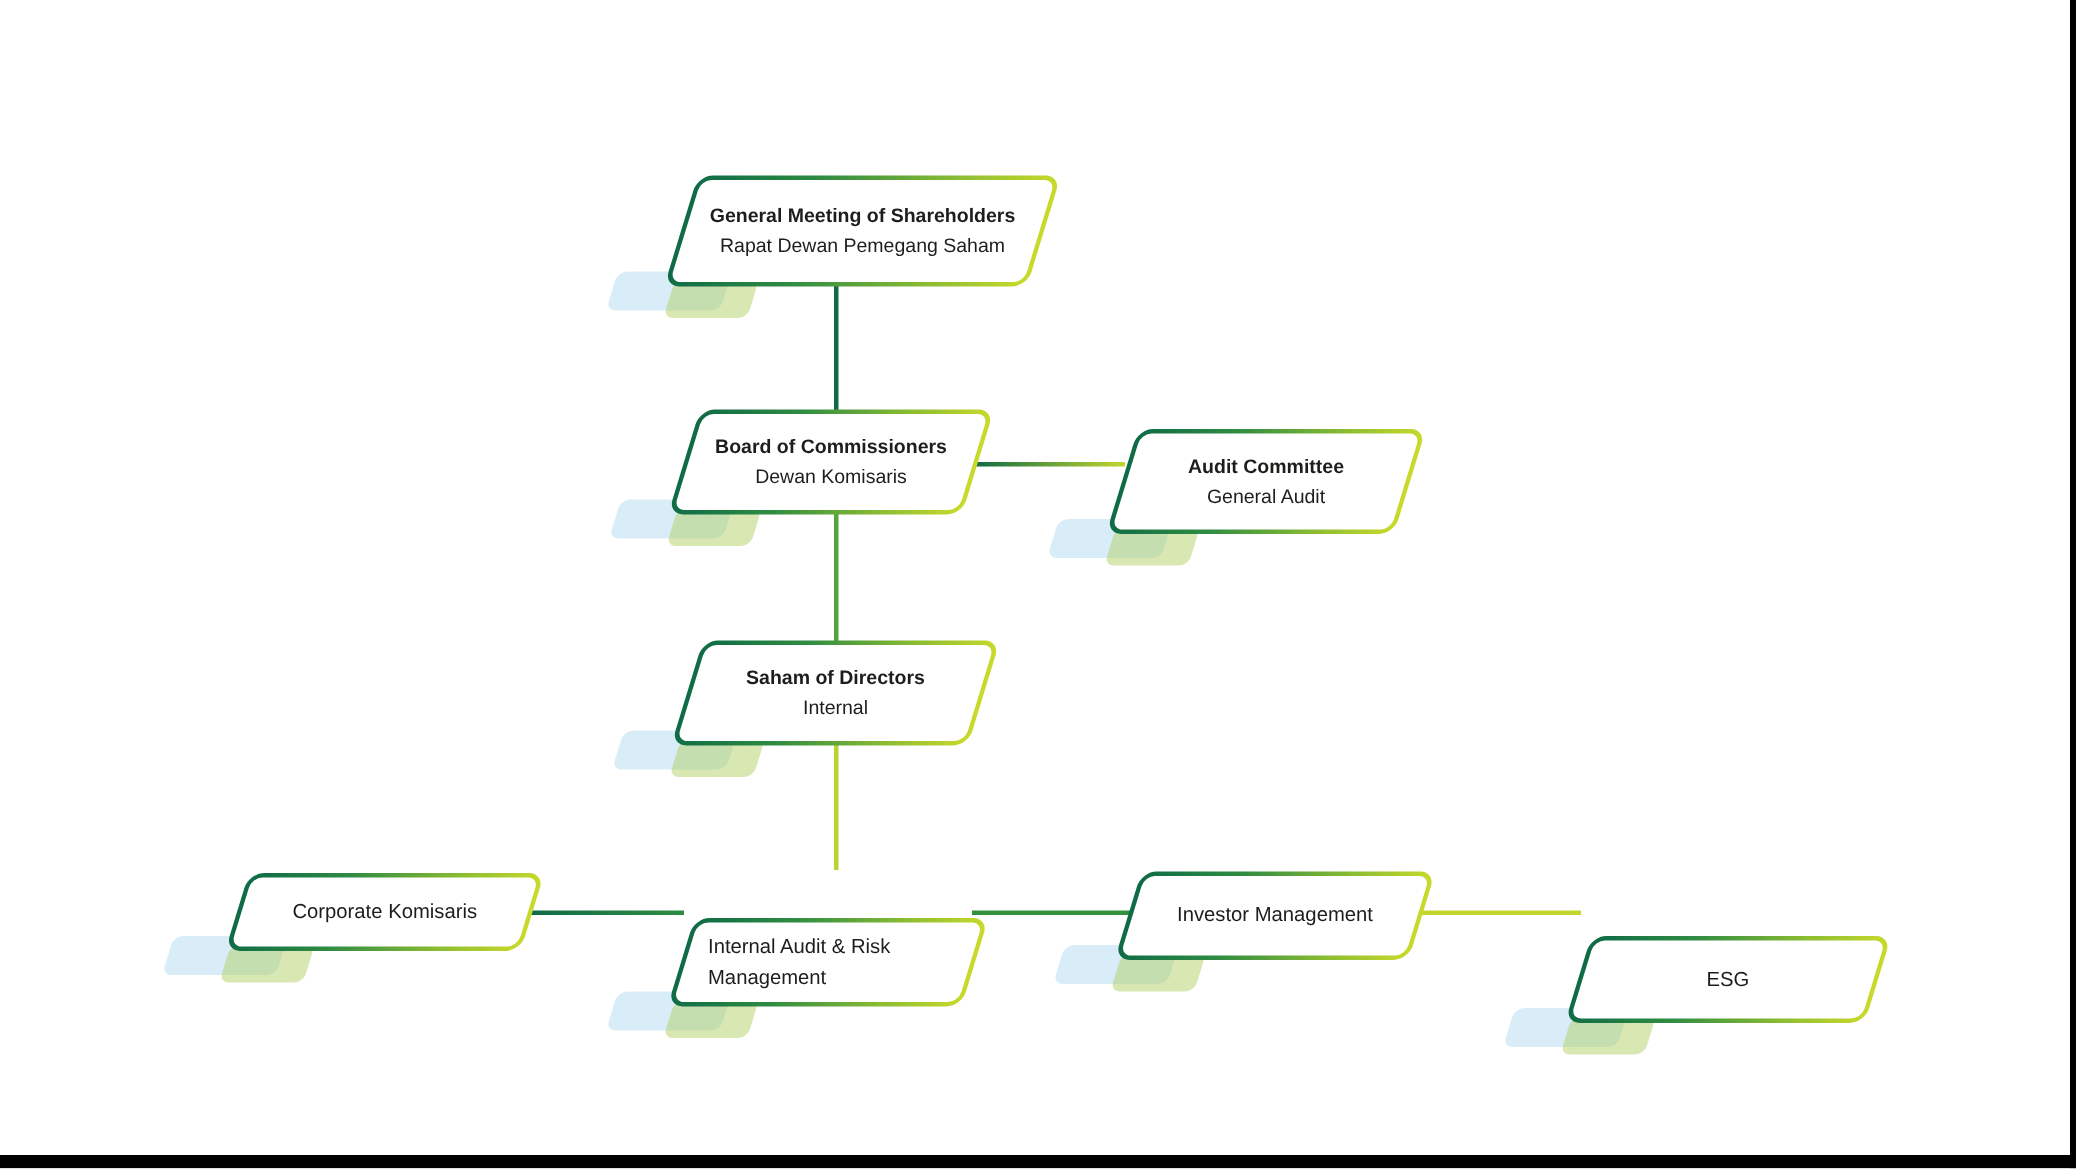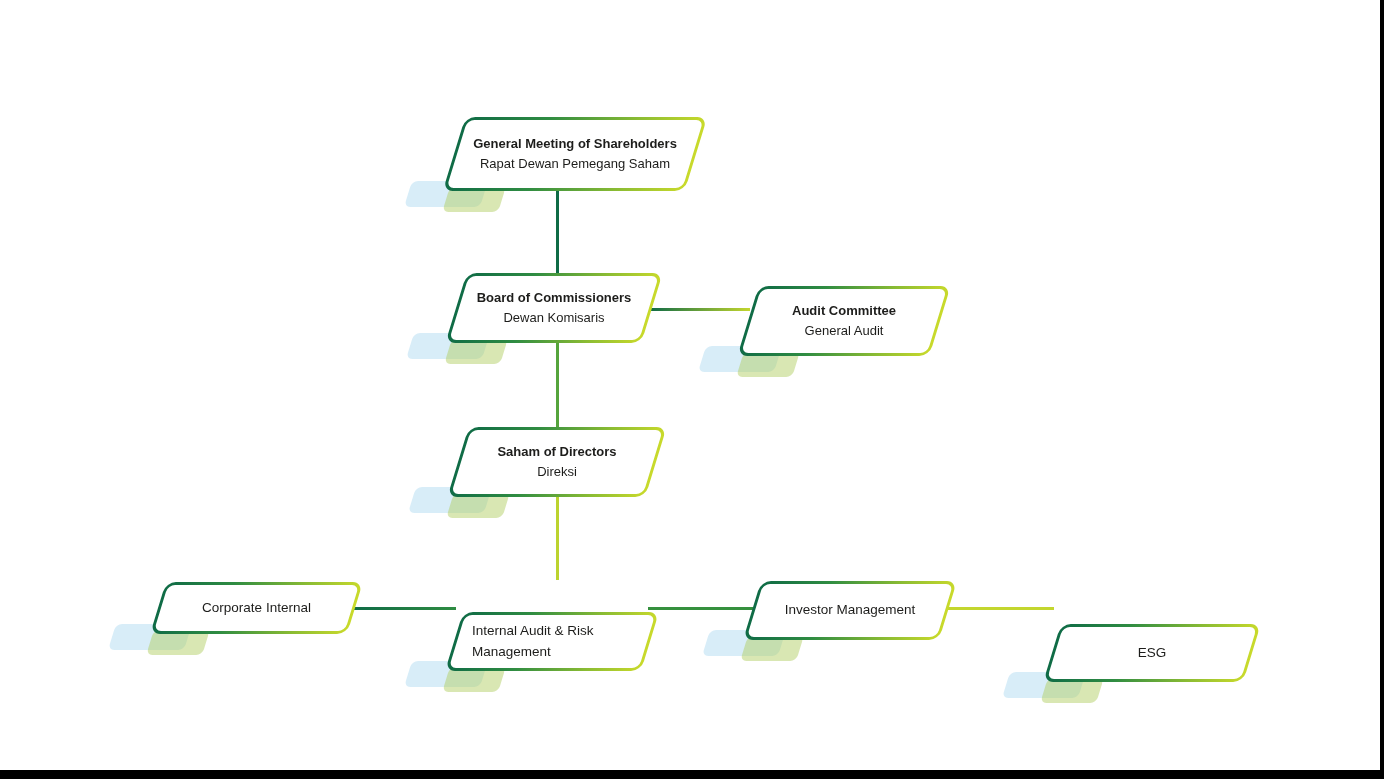--- a/index.html
+++ b/index.html
@@ -111,32 +111,32 @@
   </div>
 
   <div class="node node-bod">
     <div class="accent accent-blue"></div>
     <div class="accent accent-green"></div>
     <div class="frame">
         <div class="fill"></div>
       </div>
     <div class="label">
       <div class="title">Saham of Directors</div>
-      <div class="subtitle">Direksi</div>
+      <div class="subtitle">Internal</div>
     </div>
   </div>
 
   <div class="node node-cs plain">
     <div class="accent accent-blue"></div>
     <div class="accent accent-green"></div>
     <div class="frame">
         <div class="fill"></div>
       </div>
     <div class="label">
-      <div class="title">Corporate Internal</div>
+      <div class="title">Corporate Komisaris</div>
     </div>
   </div>
 
   <div class="node node-ia plain">
     <div class="accent accent-blue"></div>
     <div class="accent accent-green"></div>
     <div class="frame">
         <div class="fill"></div>
       </div>
     <div class="label">

